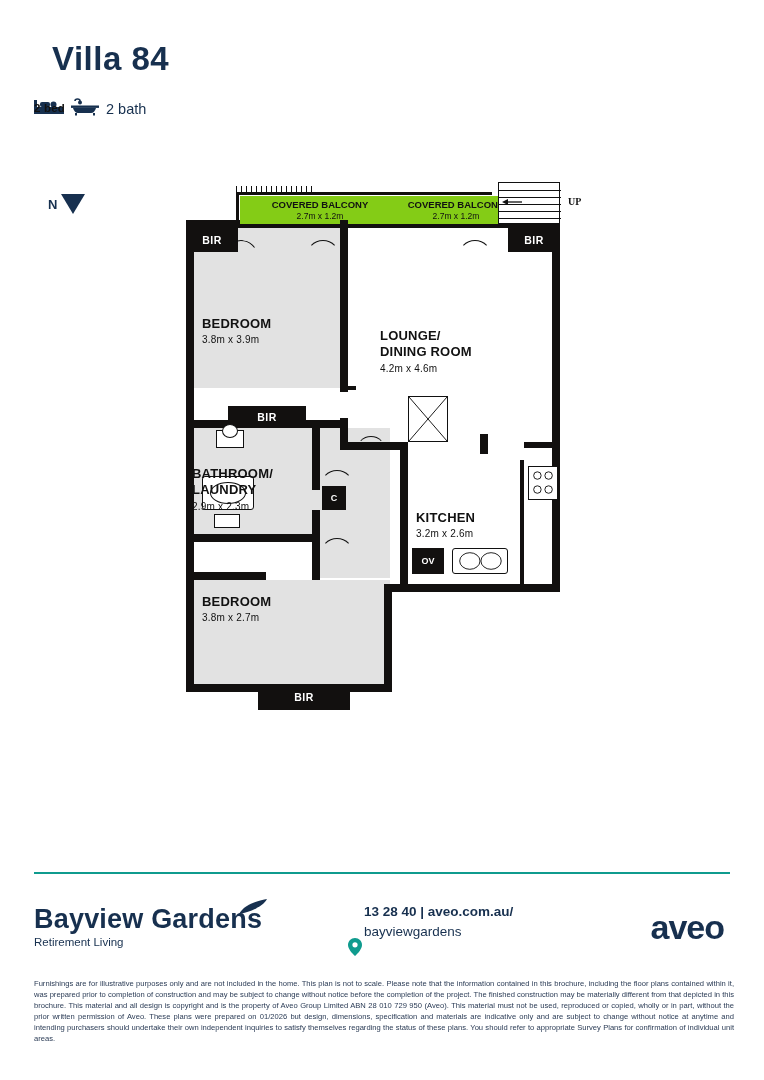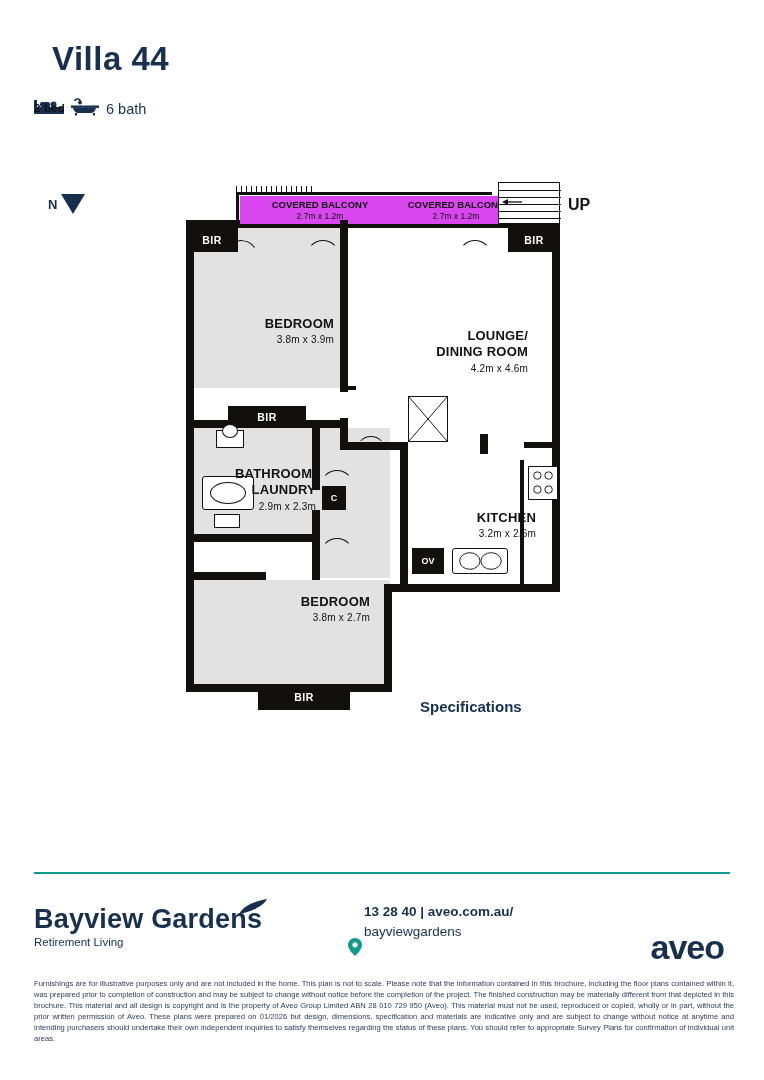--- a/index.html
+++ b/index.html
@@ -44,50 +44,50 @@
   #plan {
     position: absolute; left: 180px; top: 180px;
     width: 420px; height: 530px;
   }
   .wall { position:absolute; background:#12100f; }
   .room {
     position:absolute; background:#e2e2e2;
   }
   .room.white { background:#ffffff; }
   .lbl {
-    position:absolute; text-align:right;
+    position:absolute; text-align:left;
     font-size: 11.5px; font-weight:bold; color:#111; line-height:1.25;
     letter-spacing:.2px;
   }
   .lbl .dim { font-weight:normal; font-size:10px; display:block; margin-top:2px;}
   .lbl.big { font-size: 13px; }
   .bir {
     position:absolute; background:#12100f; color:#fff;
     font-size:10.5px; font-weight:bold; display:flex;
     align-items:center; justify-content:center; letter-spacing:.5px;
   }
   .cbal {
-    position:absolute; background:#d946ef;
+    position:absolute; background:#84cc16;
     font-size:9.5px; font-weight:bold; text-align:center; color:#111;
     line-height:1.3; padding-top:3px;
   }
   .cbal .dim { font-weight:normal; font-size:8.5px; display:block; }
   .hatch {
     position:absolute;
     background: repeating-linear-gradient(90deg,#111 0 1px,transparent 1px 5px);
   }
   .fix { position:absolute; border:1.3px solid #111; background:#fff; }
   .fixd { position:absolute; border:1.3px solid #111; border-radius:50%; background:#fff; }
   .door {
     position:absolute; border:1.3px solid #111; border-radius:50%;
     border-color:#111 transparent transparent transparent;
   }
   .stairs { position:absolute; border:1.2px solid #111; background:#fff; }
   .stair-line { position:absolute; background:#111; height:1px; }
-  .upmark { position:absolute; font-size:16px; font-weight:bold; color:#111; }
+  .upmark { position:absolute; font-size:10px; font-weight:bold; color:#111;font-family:Liberation Serif, serif; }
   .cbox {
     position:absolute; background:#12100f; color:#fff; font-size:9px;
     font-weight:bold; display:flex; align-items:center; justify-content:center;
   }
   .ovbox {
     position:absolute; background:#12100f; color:#fff; font-size:9px;
     font-weight:bold; display:flex; align-items:center; justify-content:center;
   }
 
   
@@ -116,32 +116,32 @@
     position:absolute; right:-6px; top:-6px; width:30px; height:18px;
   }
   #contact {
     position:absolute; left:330px; top:12px; font-size:13.5px;
     color:#17304f; line-height:1.45;
   }
   #contact .b { font-weight:bold; }
   #pin { position:absolute; left:314px; top:48px; }
   #aveo {
     position:absolute; right:6px; top:18px;
-    font-size:34px; font-weight:bold; color:#17304f; letter-spacing:-1px;margin-top:20px;
+    font-size:34px; font-weight:bold; color:#17304f; letter-spacing:-1px;
   }
 
   #disclaimer {
     position:absolute; left:34px; top:978px; width:700px;
     font-size:7.6px; line-height:1.45; color:#2a3b55; text-align:justify;
   }
 </style>
 </head>
 <body>
 
-<div id="title">Villa 44</div>
+<div id="title">Villa 84</div>
 
 <div id="bedbath">
   <span class="ico">
     <svg width="30" height="18" viewBox="0 0 30 18">
       <rect x="0" y="2" width="3" height="14" fill="#17304f"></rect>
       <rect x="3" y="9" width="26" height="5" fill="#17304f"></rect>
       <rect x="6" y="4" width="10" height="5" rx="2" fill="#17304f"></rect>
       <circle cx="19.5" cy="6.5" r="3" fill="#17304f"></circle>
       <rect x="0" y="14" width="30" height="2" fill="#17304f"></rect>
     </svg>
@@ -150,21 +150,21 @@
   <span class="ico">
     <svg width="30" height="18" viewBox="0 0 30 18">
       <path d="M5 3 q0-2 2.5-2 T10 3" stroke="#17304f" stroke-width="1.6" fill="none"></path>
       <circle cx="10" cy="4.5" r="2" fill="#17304f"></circle>
       <rect x="1" y="7.5" width="28" height="2.4" fill="#17304f"></rect>
       <path d="M3 10 q1.5 5 5 5 h13 q3.5 0 5-5 z" fill="#17304f"></path>
       <rect x="5" y="15" width="2" height="2.5" fill="#17304f"></rect>
       <rect x="23" y="15" width="2" height="2.5" fill="#17304f"></rect>
     </svg>
   </span>
-  <span>6 bath</span>
+  <span>2 bath</span>
 </div>
 
 <div id="north">
   <span>N</span>
   <span class="tri"></span>
 </div>
 
 <div id="plan">
 
   <div class="room" style="left:14px; top:48px; width:146px; height:160px;"></div>
@@ -282,21 +282,20 @@
     <span>KITCHEN</span>
     <span class="dim">3.2m x 2.6m</span>
   </div>
   <div class="lbl big" style="left:22px; top:414px; width:168px;">
     <span>BEDROOM</span>
     <span class="dim">3.8m x 2.7m</span>
   </div>
 </div>
 
 <div id="specs">
-  <h3>Specifications</h3>
 </div>
 
 <div id="rule"></div>
 
 <div id="footer">
   <div id="brand">
     <div style="position:relative; display:inline-block;text-align:center;">
       <span class="bg">Bayview Gardens</span>
       <svg class="leaf" viewBox="0 0 30 18">
         <path d="M1 16 C10 14 24 10 29 1 C22 2 6 6 1 16 Z" fill="#17304f"></path>

